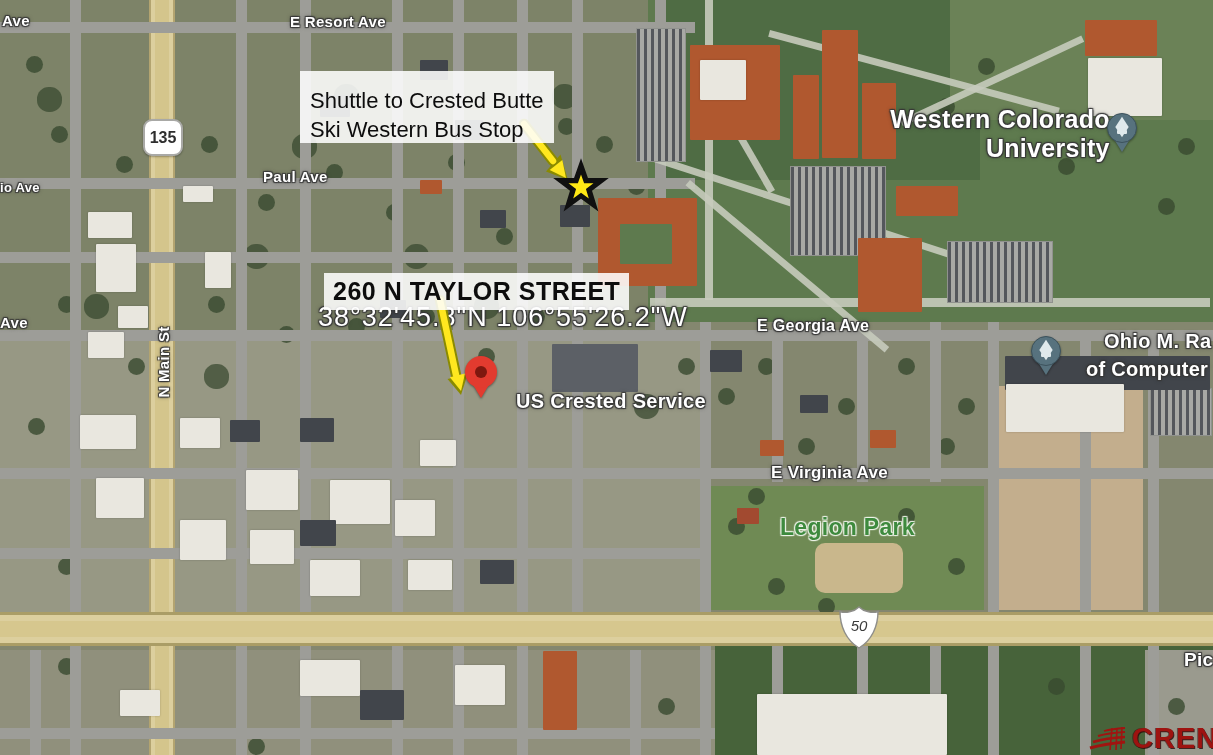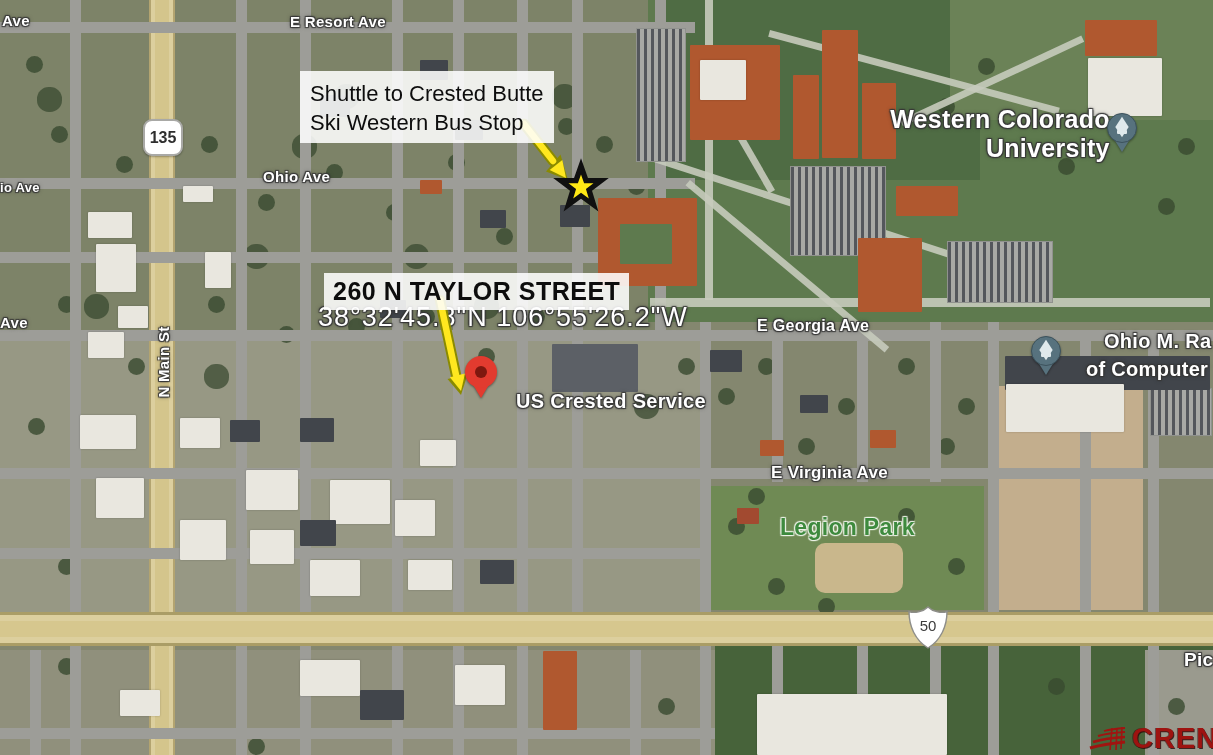--- a/index.html
+++ b/index.html
@@ -153,41 +153,41 @@
   <i class="b bd" style="left:380px;top:300px;width:26px;height:18px;"></i>
   <i class="b bd" style="left:710px;top:350px;width:32px;height:22px;"></i>
   <i class="b bd" style="left:800px;top:395px;width:28px;height:18px;"></i>
   <i class="b bo" style="left:760px;top:440px;width:24px;height:16px;"></i>
   <i class="b bo" style="left:870px;top:430px;width:26px;height:18px;"></i>
   <i class="b bo" style="left:420px;top:180px;width:22px;height:14px;"></i>
   <i class="b bo" style="left:543px;top:651px;width:34px;height:79px;"></i>
 
   <div class="lbl" style="left:2px;top:12px;font-size:15px;">Ave</div>
   <div class="lbl" style="left:290px;top:13px;font-size:15px;">E Resort Ave</div>
-  <div class="lbl" style="left:263px;top:168px;font-size:15px;">Ohio Ave</div>
+  <div class="lbl" style="left:263px;top:168px;font-size:15px;">Paul Ave</div>
   <div class="lbl" style="left:0;top:180px;font-size:13px;">io Ave</div>
   <div class="lbl" style="left:0;top:314px;font-size:15px;">Ave</div>
   <div class="lbl" style="left:163px;top:362px;font-size:15px;transform:translate(-50%,-50%) rotate(-90deg);">N Main St</div>
   <div class="lbl" style="left:757px;top:317px;font-size:16px;">E Georgia Ave</div>
   <div class="lbl" style="left:771px;top:463px;font-size:17px;">E Virginia Ave</div>
   <div class="lbl" style="left:1000px;top:105px;font-size:25px;text-align:right;transform:translateX(-50%);">
     <span style="display:block;">Western Colorado</span>
     <span style="display:block;">University</span>
   </div>
   <div class="lbl" style="left:516px;top:390px;font-size:20px;">US Crested Service</div>
   <div class="lbl lbl-green" style="left:780px;top:514px;font-size:23px;">Legion Park</div>
   <div class="lbl" style="left:1104px;top:330px;font-size:20px;">Ohio M. Ra</div>
   <div class="lbl" style="left:1086px;top:358px;font-size:20px;">of Computer</div>
   <div class="lbl" style="left:1184px;top:649px;font-size:19px;">Pic</div>
   <div class="lbl" style="left:318px;top:302px;font-size:27px;font-weight:400;letter-spacing:1px;">38°32'45.8"N 106°55'26.2"W</div>
 
   <div class="shield135">
       <span>135</span>
     </div>
-  <div class="abs" style="left:906px;top:604px;width:44px;height:46px;">
+  <div class="abs" style="left:837px;top:604px;width:44px;height:46px;font-style:italic;">
     <svg width="44" height="46" viewBox="0 0 44 46">
       <path d="M22 3 C17 8 8 9.5 3 7.5 C3 22 9 36 22 44 C35 36 41 22 41 7.5 C36 9.5 27 8 22 3 Z" fill="#ffffff" stroke="#8e8e8a" stroke-width="1.4"></path>
       <text x="22" y="27" text-anchor="middle" font-family="Liberation Sans, sans-serif" font-size="15" fill="#3c3c3c">50</text>
     </svg>
   </div>
 
   <svg class="abs" width="1213" height="755" style="left:0;top:0;pointer-events:none;">
     <g>
       <path d="M524 124 L553 161" stroke="#8a8a00" stroke-width="10.5" fill="none" stroke-linecap="round"></path>
       <polygon points="568,180 546,171.5 560.5,154.5" fill="#8a8a00"></polygon>
@@ -216,21 +216,21 @@
     <div class="cap"></div>
     <div class="base"></div>
   </div>
   <div class="edu-pin" style="left:1031px;top:336px;">
     <div class="tail"></div>
     <div class="ball"></div>
     <div class="cap"></div>
     <div class="base"></div>
   </div>
 
-  <div class="ann" style="left:300px;top:71px;width:254px;height:72px;padding:8px 10px;font-size:22px;">
+  <div class="ann" style="left:300px;top:71px;width:254px;height:72px;padding:15px 10px;font-size:22px;">
     <span style="display:block;">Shuttle to Crested Butte</span>
     <span style="display:block;">Ski Western Bus Stop</span>
   </div>
   <div class="ann" style="left:324px;top:273px;padding:2px 9px;font-size:25px;font-weight:700;letter-spacing:.5px;">
     <span>260 N TAYLOR STREET</span>
   </div>
 
   <div class="wm">
     <svg width="40" height="28" viewBox="0 0 40 28">
       <g stroke="#a01410" fill="none">

